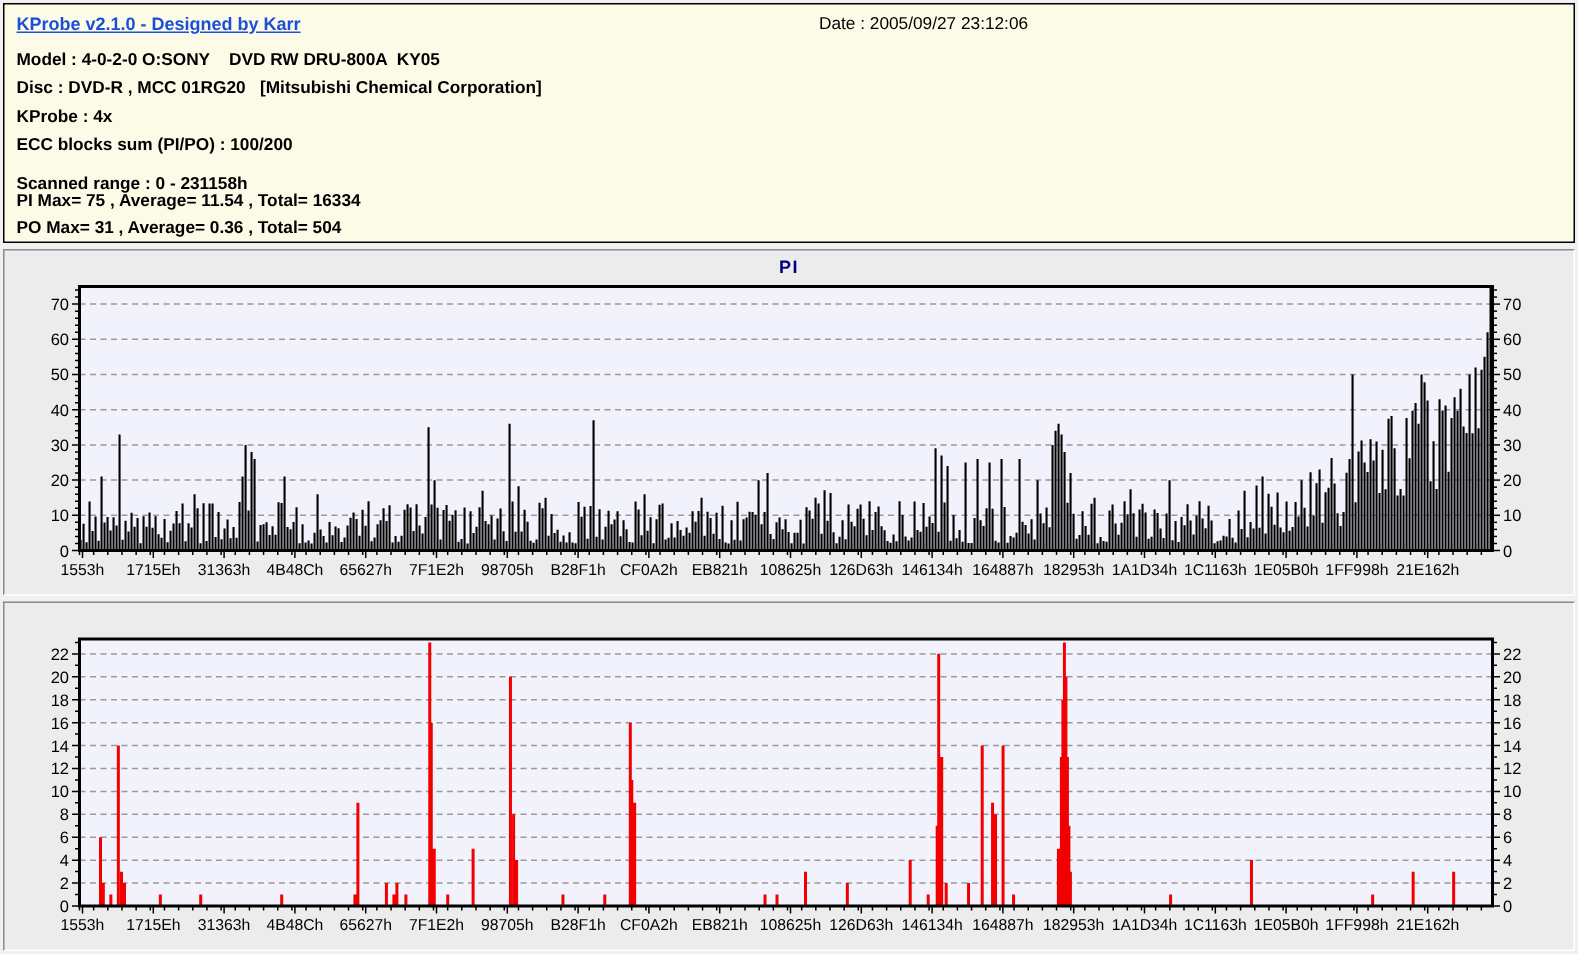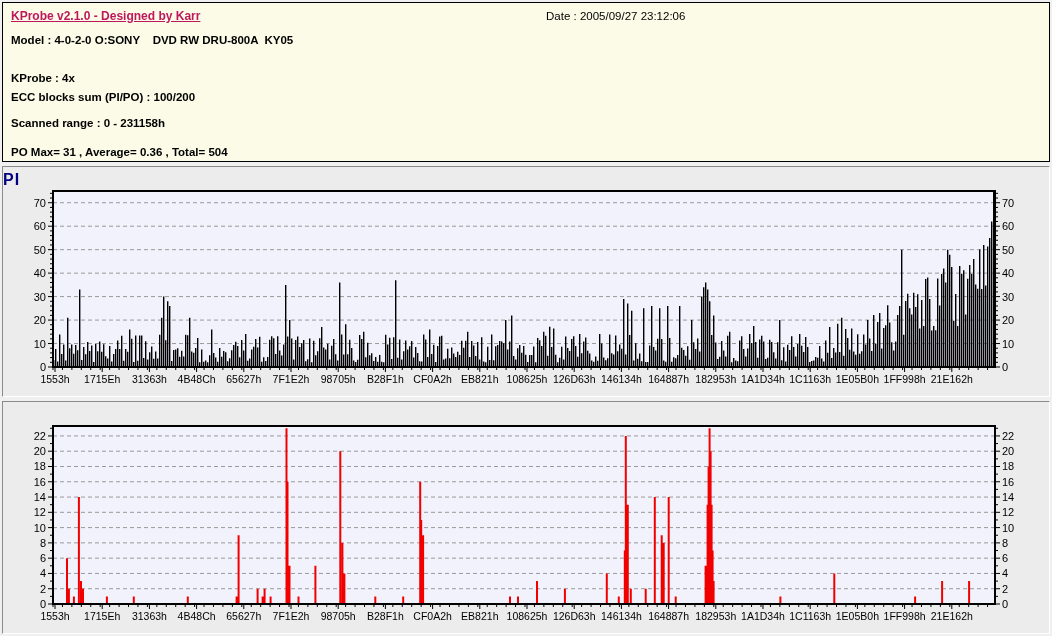--- a/index.html
+++ b/index.html
@@ -11,60 +11,62 @@
     -webkit-font-smoothing:none;
   }
   .panel{position:absolute;box-sizing:border-box;}
   
   #info-panel{
     left:2px;top:2px;width:1048px;height:160px;
     background:#fbfbe7;border:1px solid #000;
   }
   #report-title{
     position:absolute;left:8px;top:6px;
-    font-size:12px;font-weight:bold;text-decoration:underline;color:#be185d;
+    font-size:12px;font-weight:bold;text-decoration:underline;color:#1d4ed8;
     white-space:pre;
   }
   #report-date{
     position:absolute;left:527px;top:7px;
     font-size:11.5px;color:#000;white-space:pre;padding-left:16px;
   }
   .info-line{
     position:absolute;left:8px;
     font-size:11.5px;color:#000;white-space:pre;font-weight:bold;
   }
   
   .chart-panel{
     background:#ececec;
     border-top:1px solid #8a8a8a;border-left:1px solid #8a8a8a;
     border-bottom:1px solid #ffffff;border-right:1px solid #ffffff;
   }
   #pi-panel{left:2px;top:166px;width:1048px;height:231px;}
   #po-panel{left:2px;top:401px;width:1048px;height:233px;}
   .chart-title{
     position:absolute;left:0;top:4px;width:100%;
-    font-size:16px;font-weight:bold;color:#000080;
+    text-align:center;font-size:12px;font-weight:bold;color:#000080;
     letter-spacing:1px;
   }
   .chart-svg{position:absolute;left:0;top:0;}
   .axis-label{
     font-family:"Liberation Sans","DejaVu Sans",sans-serif;
     fill:#000;
   }
 </style>
 </head>
 <body>
 
 <div class="panel" id="info-panel">
   <div id="report-title">KProbe v2.1.0 - Designed by Karr</div>
   <div id="report-date">Date : 2005/09/27 23:12:06</div>
   <div class="info-line" style="top:31px">Model : 4-0-2-0 O:SONY    DVD RW DRU-800A  KY05</div>
+  <div class="info-line" style="top:50px">Disc : DVD-R , MCC 01RG20   [Mitsubishi Chemical Corporation]</div>
   <div class="info-line" style="top:69px">KProbe : 4x</div>
   <div class="info-line" style="top:88px">ECC blocks sum (PI/PO) : 100/200</div>
   <div class="info-line" style="top:114px">Scanned range : 0 - 231158h</div>
+  <div class="info-line" style="top:125px">PI Max= 75 , Average= 11.54 , Total= 16334</div>
   <div class="info-line" style="top:143px">PO Max= 31 , Average= 0.36 , Total= 504</div>
 </div>
 
 <div class="panel chart-panel" id="pi-panel">
   <div class="chart-title">PI</div>
   <svg class="chart-svg" id="pi-svg" width="1046" height="229">
       <rect x="50" y="24" width="942" height="176" fill="#f2f2fc"></rect>
       <line x1="50" y1="176.53333333333333" x2="992" y2="176.53333333333333" stroke="#999999" stroke-width="1" stroke-dasharray="4 3"></line>
       <line x1="50" y1="153.06666666666666" x2="992" y2="153.06666666666666" stroke="#999999" stroke-width="1" stroke-dasharray="4 3"></line>
       <line x1="50" y1="129.6" x2="992" y2="129.6" stroke="#999999" stroke-width="1" stroke-dasharray="4 3"></line>

